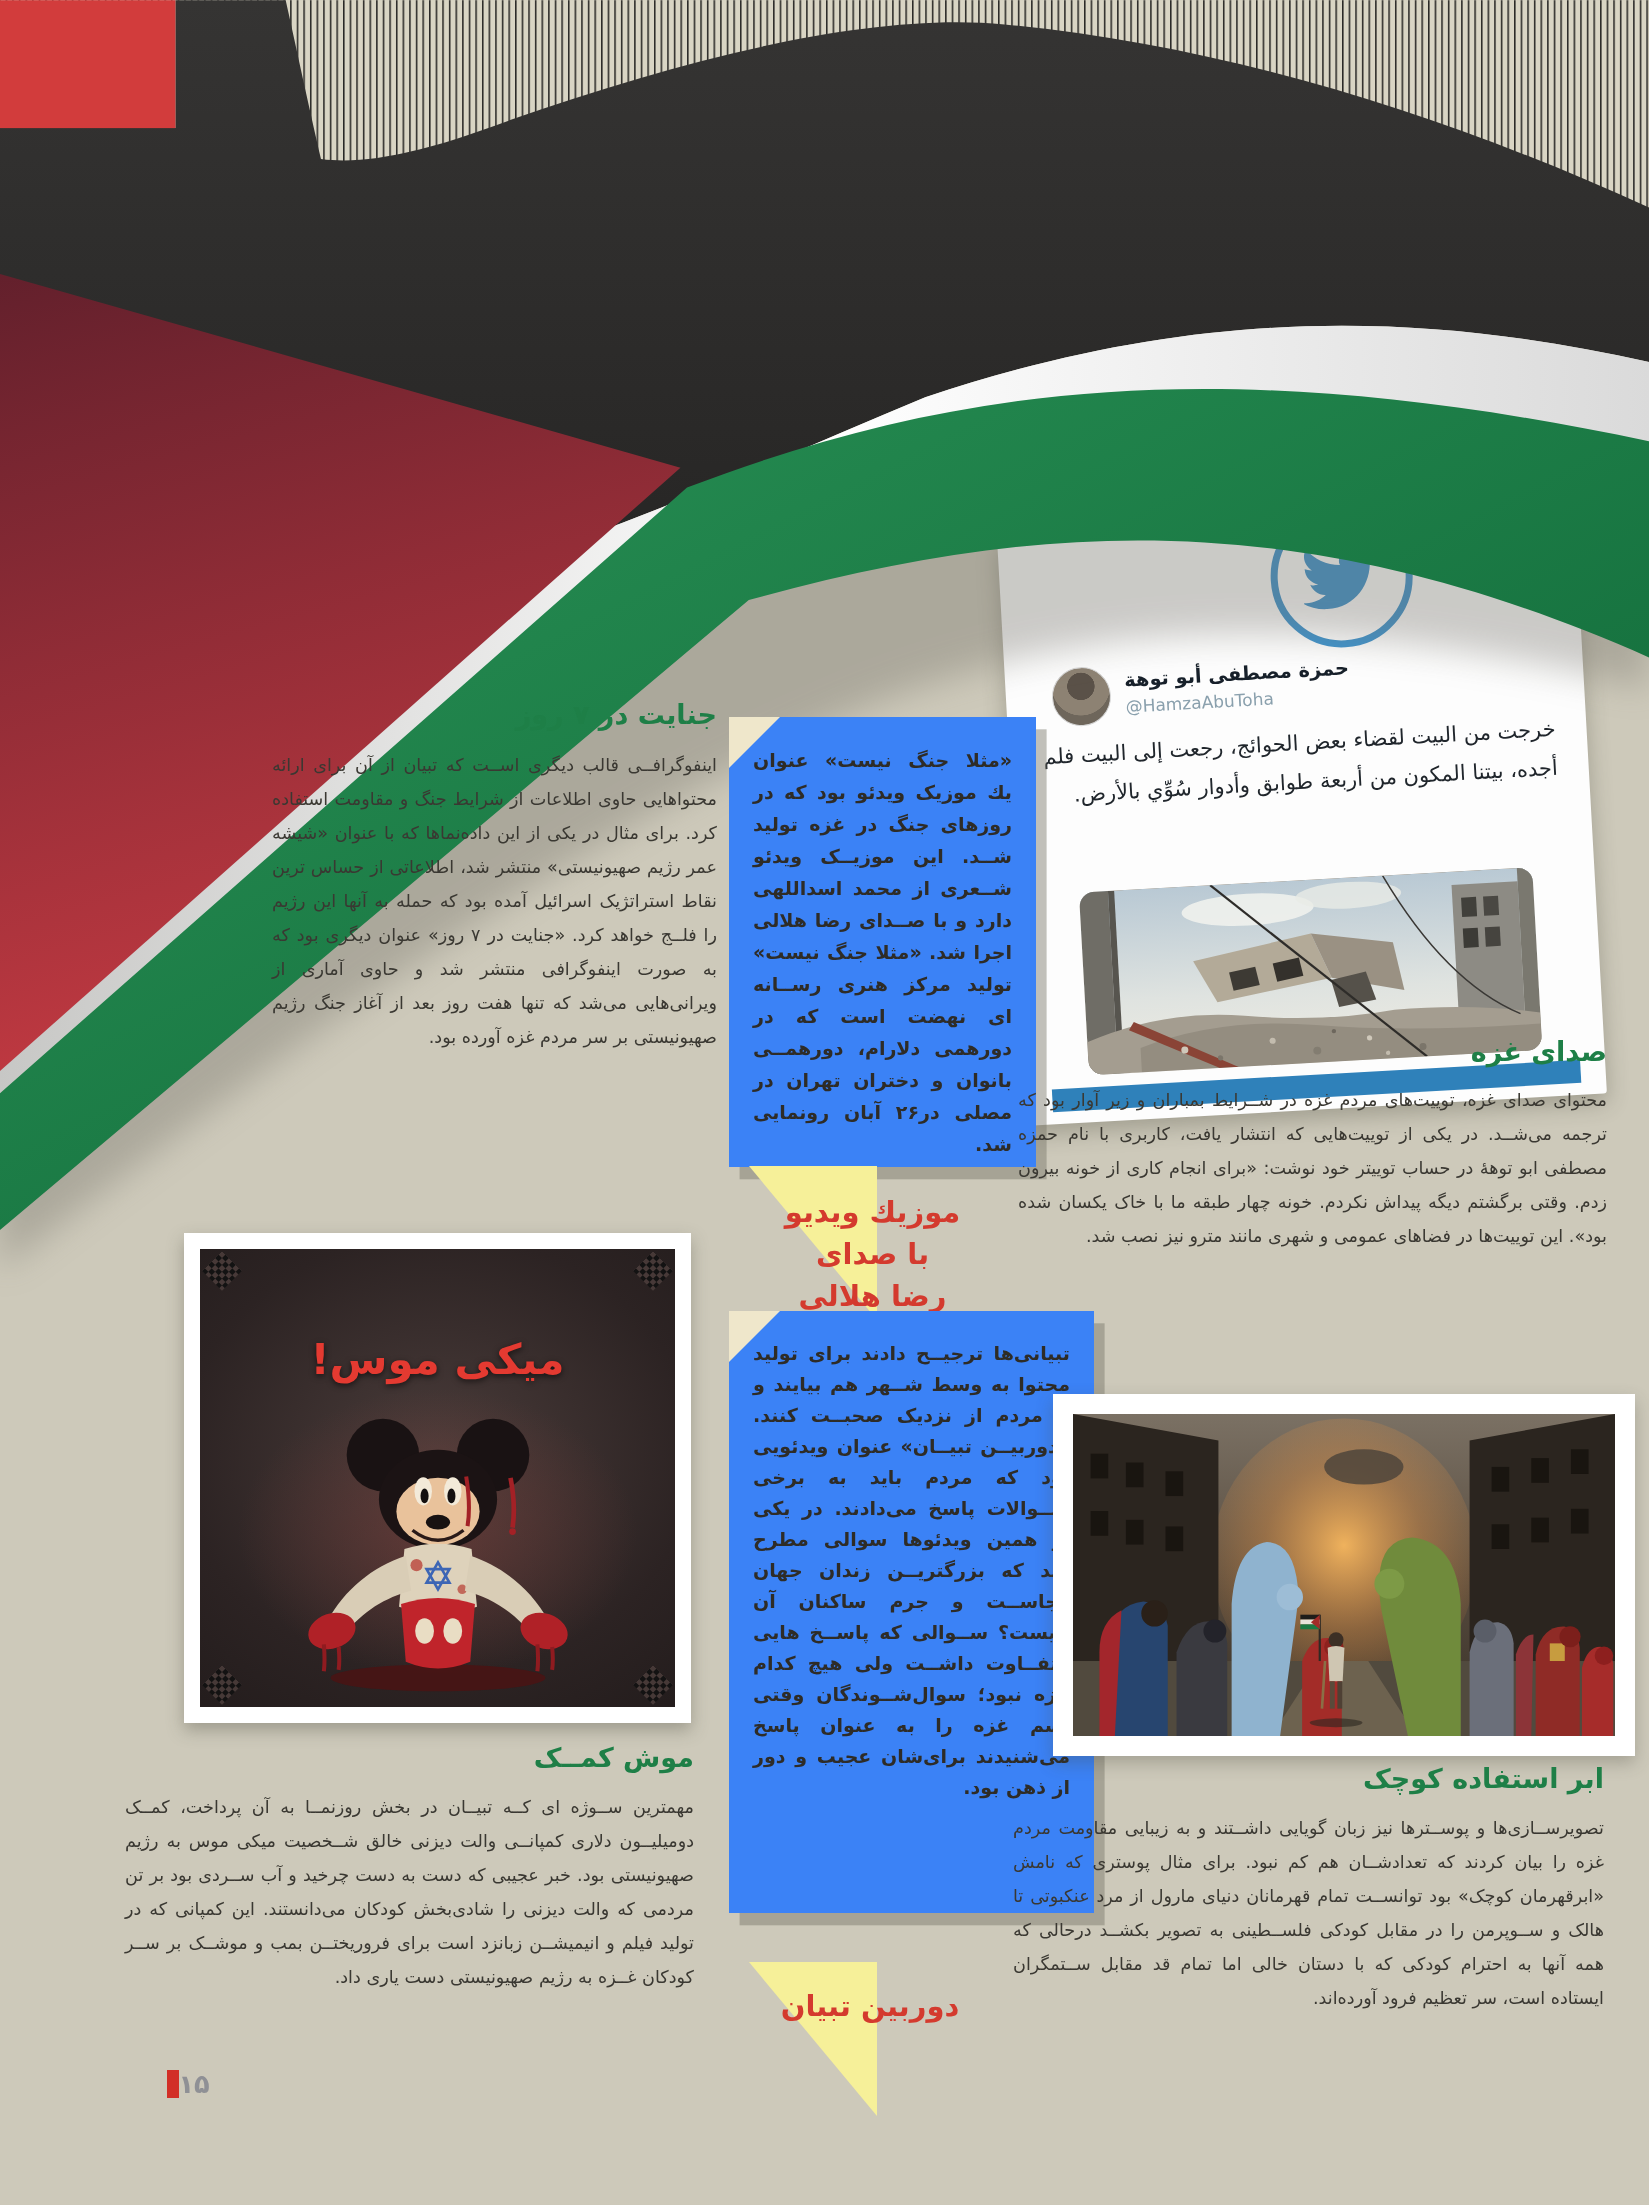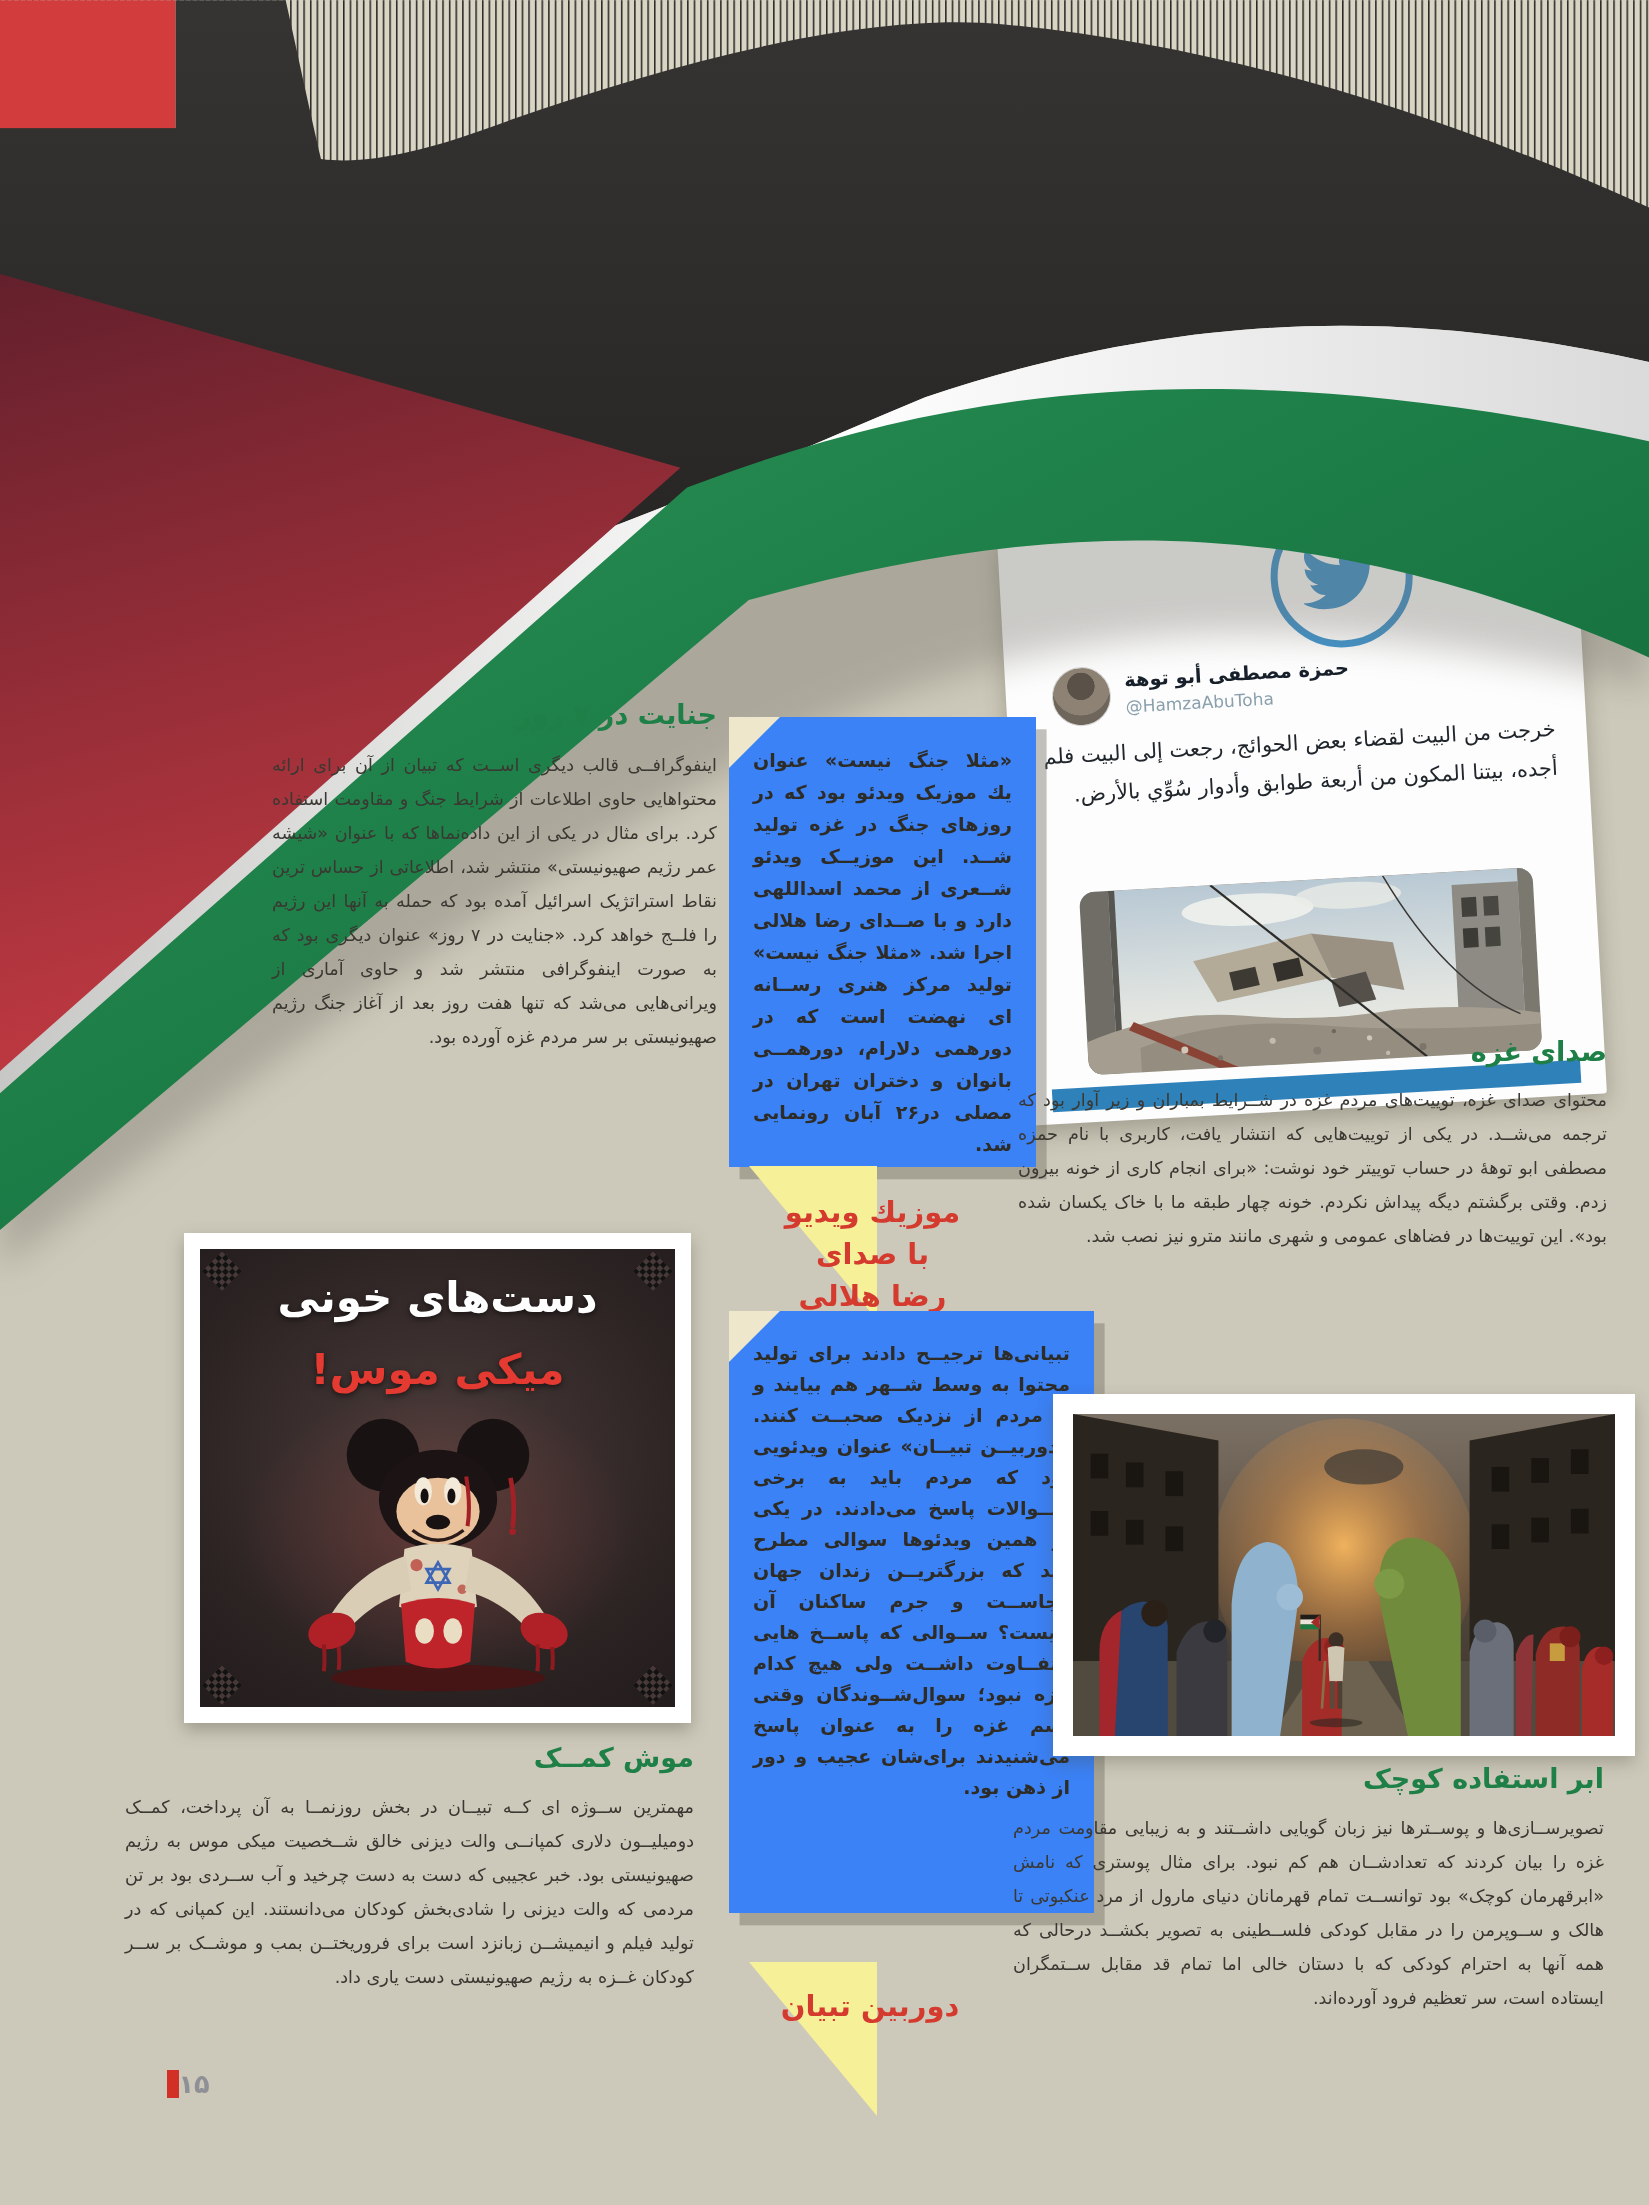--- a/index.html
+++ b/index.html
@@ -91,21 +91,20 @@
   }
   #poster-title1{
     position:absolute;left:0;right:0;top:24px;text-align:center;
     color:#ffffff;font-weight:bold;font-size:42px;direction:rtl;
     text-shadow:0 1.8px 6.2px rgba(0,0,0,.6);
   }
   #poster-title2{
     position:absolute;left:0;right:0;top:86px;text-align:center;
     color:#e43a31;font-weight:bold;font-size:42px;direction:rtl;
     text-shadow:0 1.8px 6.2px rgba(0,0,0,.6);
-    margin-top:10px;
   }
   
   #heroes-photo{
     position:absolute;left:1054px;top:1394px;width:582px;height:362px;
     background:#ffffff;box-shadow:0 7px 16px rgba(70,68,58,.3);
   }
   #heroes-inner{position:absolute;inset:20px;overflow:hidden;background:#3a332b;}
   
   #folio{position:absolute;left:168px;top:2069px;display:flex;align-items:center;gap:0;}
   #folio-num{font-size:25.6px;font-weight:bold;color:#8f9095;direction:rtl;}
@@ -242,21 +241,20 @@
 
   <div class="abs sec-title" style="left:1019px;top:1036px;width:589px;">صدای غزه</div>
   <div class="abs sec-body" style="left:1019px;top:1083px;width:589px;line-height:34px;">محتوای صدای غزه، توییت‌های مردم غزه در شــرایط بمباران و زیر آوار بود که ترجمه می‌شــد. در یکی از توییت‌هایی که انتشار یافت، کاربری با نام حمزه مصطفی ابو توهۀ در حساب توییتر خود نوشت: «برای انجام کاری از خونه بیرون زدم. وقتی برگشتم دیگه پیداش نکردم. خونه چهار طبقه ما با خاک یکسان شده بود». این توییت‌ها در فضاهای عمومی و شهری مانند مترو نیز نصب شد.</div>
 
   <div id="mickey-poster">
     <div id="mickey-inner">
       <div class="poster-ornament" style="left:8px;top:8px;"></div>
       <div class="poster-ornament" style="right:8px;top:8px;"></div>
       <div class="poster-ornament" style="left:8px;bottom:8px;"></div>
       <div class="poster-ornament" style="right:8px;bottom:8px;"></div>
-      <div id="poster-title1">دست‌های خونی</div>
       <div id="poster-title2">میکی موس!</div>
       <svg style="position:absolute;left:50%;top:146px;transform:translateX(-50%);" width="282" height="300" viewBox="0 0 420 440">
         <ellipse cx="210" cy="418" rx="160" ry="20" fill="#4a1313" opacity=".85"></ellipse>
         <circle cx="128" cy="86" r="54" fill="#191213"></circle>
         <circle cx="292" cy="86" r="54" fill="#191213"></circle>
         <path d="M318,120 q8,42 3,74" stroke="#a32126" stroke-width="7" fill="none"></path>
         <circle cx="321" cy="200" r="5" fill="#a32126"></circle>
         <ellipse cx="210" cy="152" rx="88" ry="74" fill="#1b1314"></ellipse>
         <ellipse cx="210" cy="170" rx="62" ry="50" fill="#e9c29b"></ellipse>
         <ellipse cx="188" cy="140" rx="13" ry="21" fill="#f3ead9"></ellipse>

